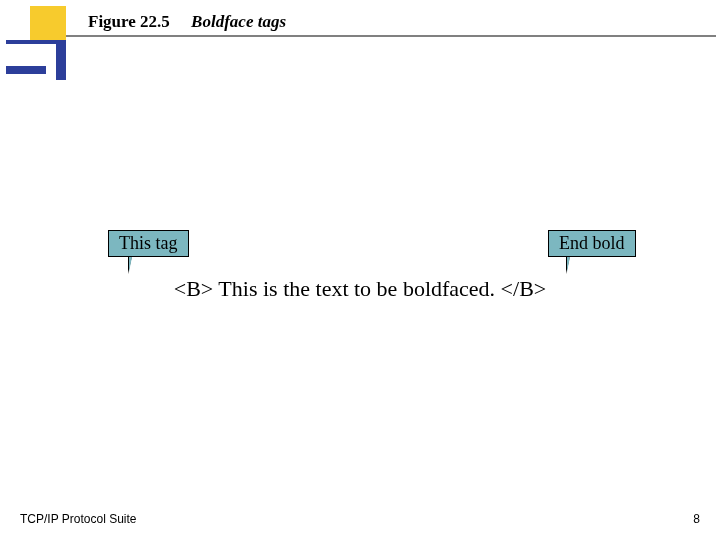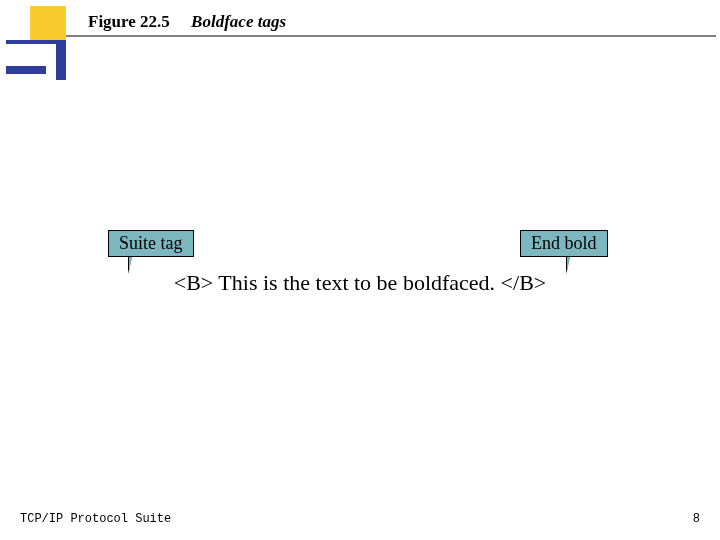--- a/index.html
+++ b/index.html
@@ -77,21 +77,21 @@
   .callout {
     position: absolute;
     background: #7cb7c0;
     border: 1px solid #000;
     padding: 2px 10px;
     font-family: "Times New Roman", serif;
     font-size: 18px;
     color: #000;
   }
   .callout.left { top: 0; left: 108px; }
-  .callout.right { top: 0; left: 520px; }
+  .callout.right { top: 0; left: 548px; }
   .pointer {
     position: absolute;
     width: 0; height: 0;
   }
   .pointer.left {
     top: 26px; left: 128px;
     border-left: 4px solid #000;
     border-right: 10px solid transparent;
     border-top: 0;
     border-bottom: 18px solid transparent;
@@ -114,36 +114,36 @@
   .pointer.right::after {
     content:"";
     position:absolute;
     top:1px; left:-3px;
     border-left: 3px solid #7cb7c0;
     border-right: 8px solid transparent;
     border-bottom: 15px solid transparent;
   }
   .example-line {
     position: absolute;
-    top: 40px;
+    top: 46px;
     left: 0;
     width: 100%;
     text-align: center;
     font-family: "Times New Roman", serif;
     font-size: 22px;
     color: #000;
   }
   .footer {
     position: absolute;
     bottom: 14px;
     left: 20px;
     right: 20px;
     display: flex;
     justify-content: space-between;
-    font-family: Liberation Mono, monospace;
+    font-family: Liberation Sans, sans-serif;
     font-size: 12px;
     color: #000;
   }
 </style>
 </head>
 <body>
 
 <div class="header-decor">
   <div class="yellow-square"></div>
   <div class="blue-horiz-upper"></div>
@@ -152,21 +152,21 @@
   <div class="header-line"></div>
 </div>
 
 <div class="title">
   <span class="fignum">Figure 22.5</span>
   &nbsp;&nbsp;&nbsp;
   <span class="figname">Boldface tags</span>
 </div>
 
 <div class="diagram">
-  <div class="callout left">Suite tag</div>
+  <div class="callout left">This tag</div>
   <div class="pointer left"></div>
   <div class="callout right">End bold</div>
   <div class="pointer right"></div>
   <div class="example-line">&lt;B&gt; This is the text to be boldfaced. &lt;/B&gt;</div>
 </div>
 
 <div class="footer">
   <span>TCP/IP Protocol Suite</span>
   <span>8</span>
 </div>

